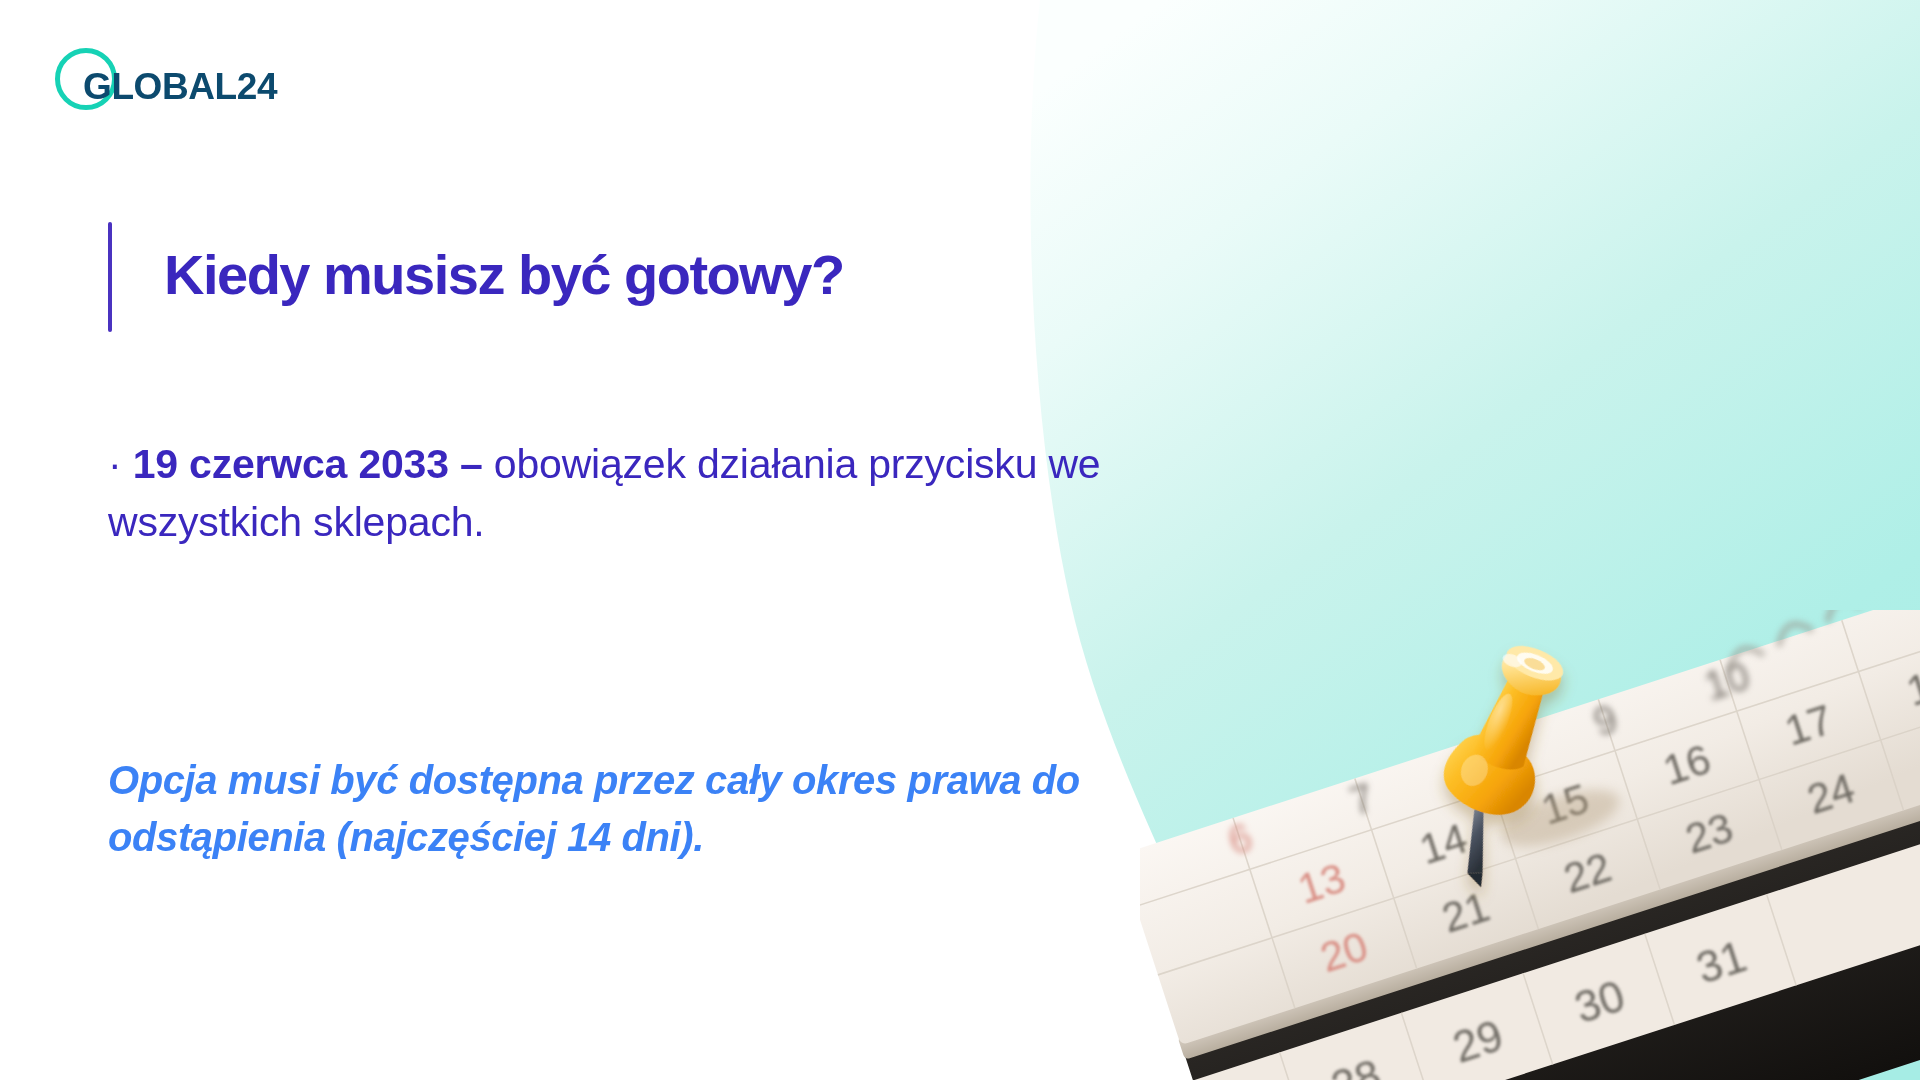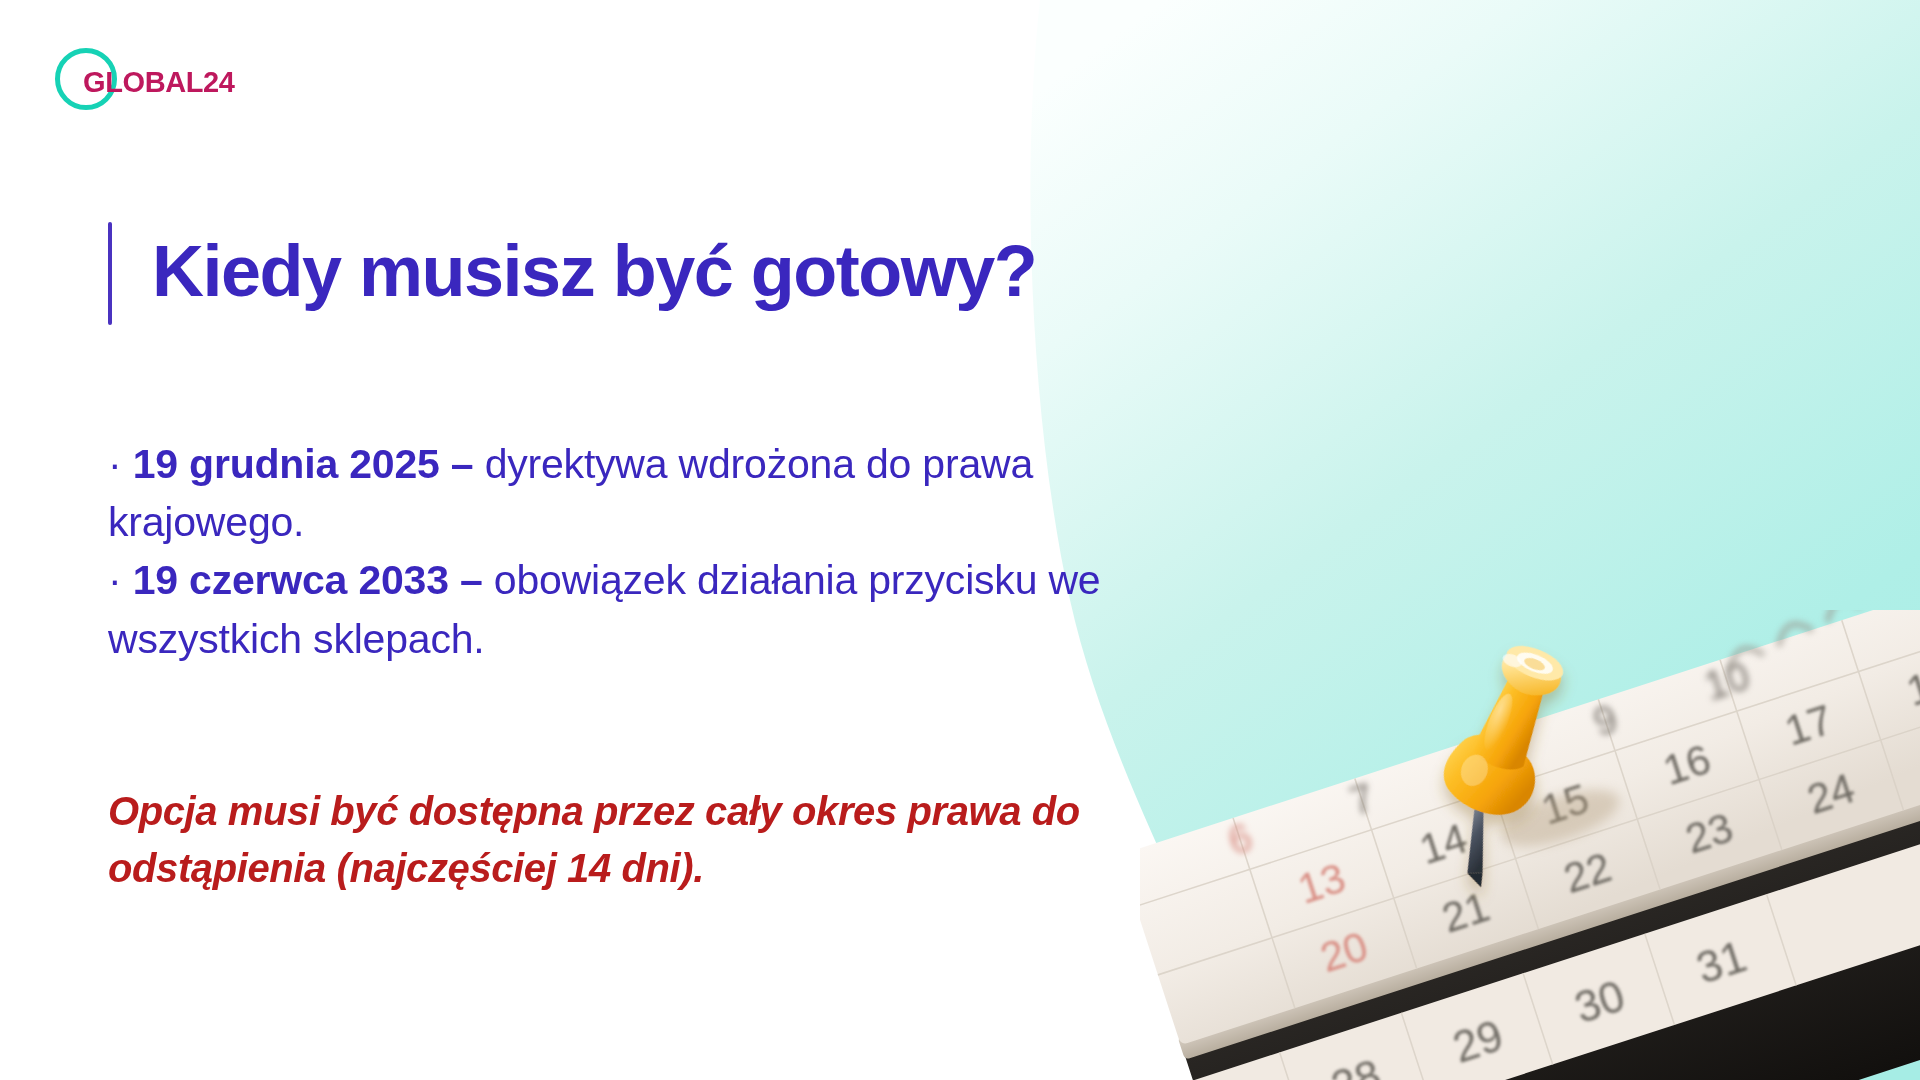--- a/index.html
+++ b/index.html
@@ -11,44 +11,44 @@
   }
   .stage{position:absolute;left:0;top:0;width:1920px;height:1080px;overflow:hidden;background:#fff;}
 
   
   .teal-shape{position:absolute;right:0;top:0;width:1000px;height:1080px;overflow:hidden;}
   .teal-shape svg{display:block;width:100%;height:100%;}
 
   
   .logo{position:absolute;left:55px;top:48px;width:260px;height:72px;}
   .logo-ring{position:absolute;left:0;top:0;width:62px;height:62px;border:5px solid #16D2B5;border-radius:50%;box-sizing:border-box;}
-  .logo-text{position:absolute;left:28px;top:20px;font-size:29px;font-weight:800;letter-spacing:-0.4px;color:#be185d;line-height:1;font-family:"Liberation Sans",sans-serif;}
+  .logo-text{position:absolute;left:28px;top:20px;font-size:37px;font-weight:800;letter-spacing:-0.4px;color:#0c4a6e;line-height:1;font-family:"Liberation Sans",sans-serif;}
 
   
   .heading-wrap{position:absolute;left:108px;top:222px;display:flex;align-items:stretch;}
   .heading-bar{width:4px;background:#4A32C0;margin-right:40px;border-radius:2px;}
   .heading{
-    font-size:72px;font-weight:800;color:#3A27BE;letter-spacing:-1.5px;
-    line-height:1.1;white-space:nowrap;margin:0;padding:10px 0 14px 0;
+    font-size:56px;font-weight:800;color:#3A27BE;letter-spacing:-1.5px;
+    line-height:1.1;white-space:nowrap;margin:12px;padding:10px 0 14px 0;
     font-family:"Liberation Sans",sans-serif;
   }
 
   
   .body-copy{position:absolute;left:108px;top:435px;width:1110px;color:#3A27BE;}
   .line{
     font-size:41px;line-height:1.42;color:#3A27BE;
     font-family:"Liberation Sans",sans-serif;font-weight:400;
     letter-spacing:-0.2px;
   }
   .line b{font-weight:800;}
   .line .dash{font-weight:800;}
 
   .closing{
-    position:absolute;left:108px;top:783px;width:1130px;
-    font-size:40px;font-weight:800;font-style:italic;color:#b91c1c;
+    position:absolute;left:108px;top:752px;width:1130px;
+    font-size:40px;font-weight:800;font-style:italic;color:#3b82f6;
     line-height:1.42;letter-spacing:-0.4px;
     font-family:"Liberation Sans",sans-serif;
   }
 
   
   .photo{position:absolute;right:0;bottom:0;width:780px;height:470px;overflow:hidden;}
   .photo svg{display:block;width:100%;height:100%;}
 </style>
 </head>
 <body>
@@ -78,26 +78,20 @@
   </div>
 
   <div class="heading-wrap">
     <div class="heading-bar"></div>
     <h1 class="heading">Kiedy musisz być gotowy?</h1>
   </div>
 
   <div class="body-copy">
     <div class="line">
       <span>·</span>
-      <b>19 grudnia 2025</b>
-      <span class="dash">–</span>
-      <span>dyrektywa wdrożona do prawa krajowego.</span>
-    </div>
-    <div class="line">
-      <span>·</span>
       <b>19 czerwca 2033</b>
       <span class="dash">–</span>
       <span>obowiązek działania przycisku we wszystkich sklepach.</span>
     </div>
   </div>
 
   <div class="closing">Opcja musi być dostępna przez cały okres prawa do odstąpienia (najczęściej 14 dni).</div>
 
   <div class="photo">
     <svg viewBox="0 0 780 470" xmlns="http://www.w3.org/2000/svg">

